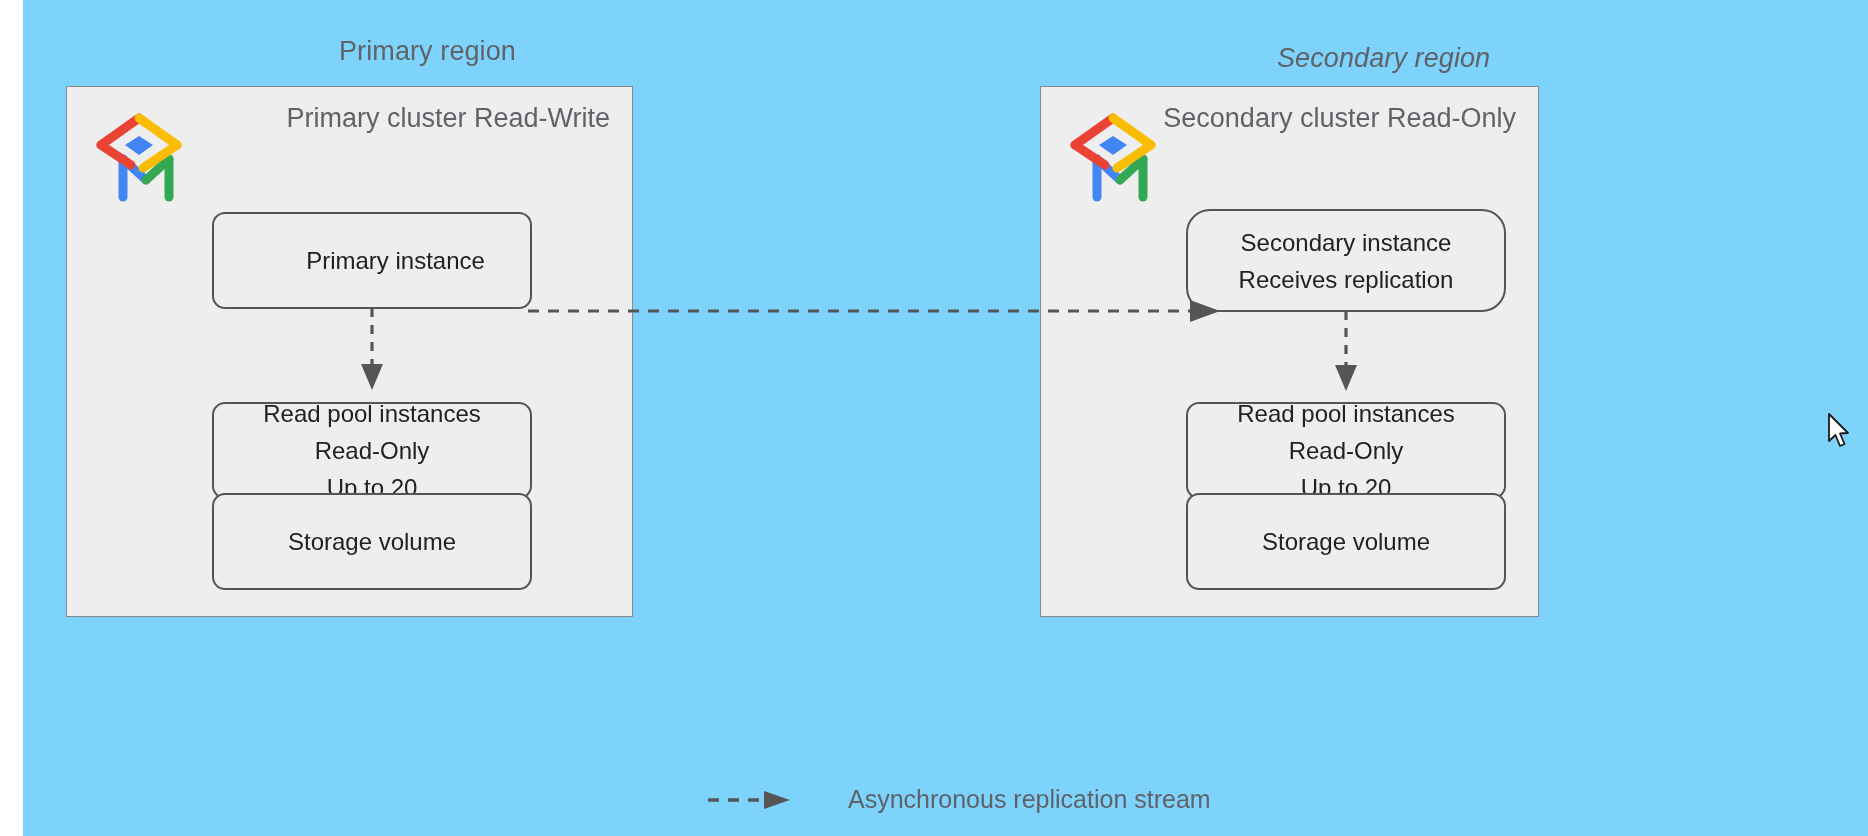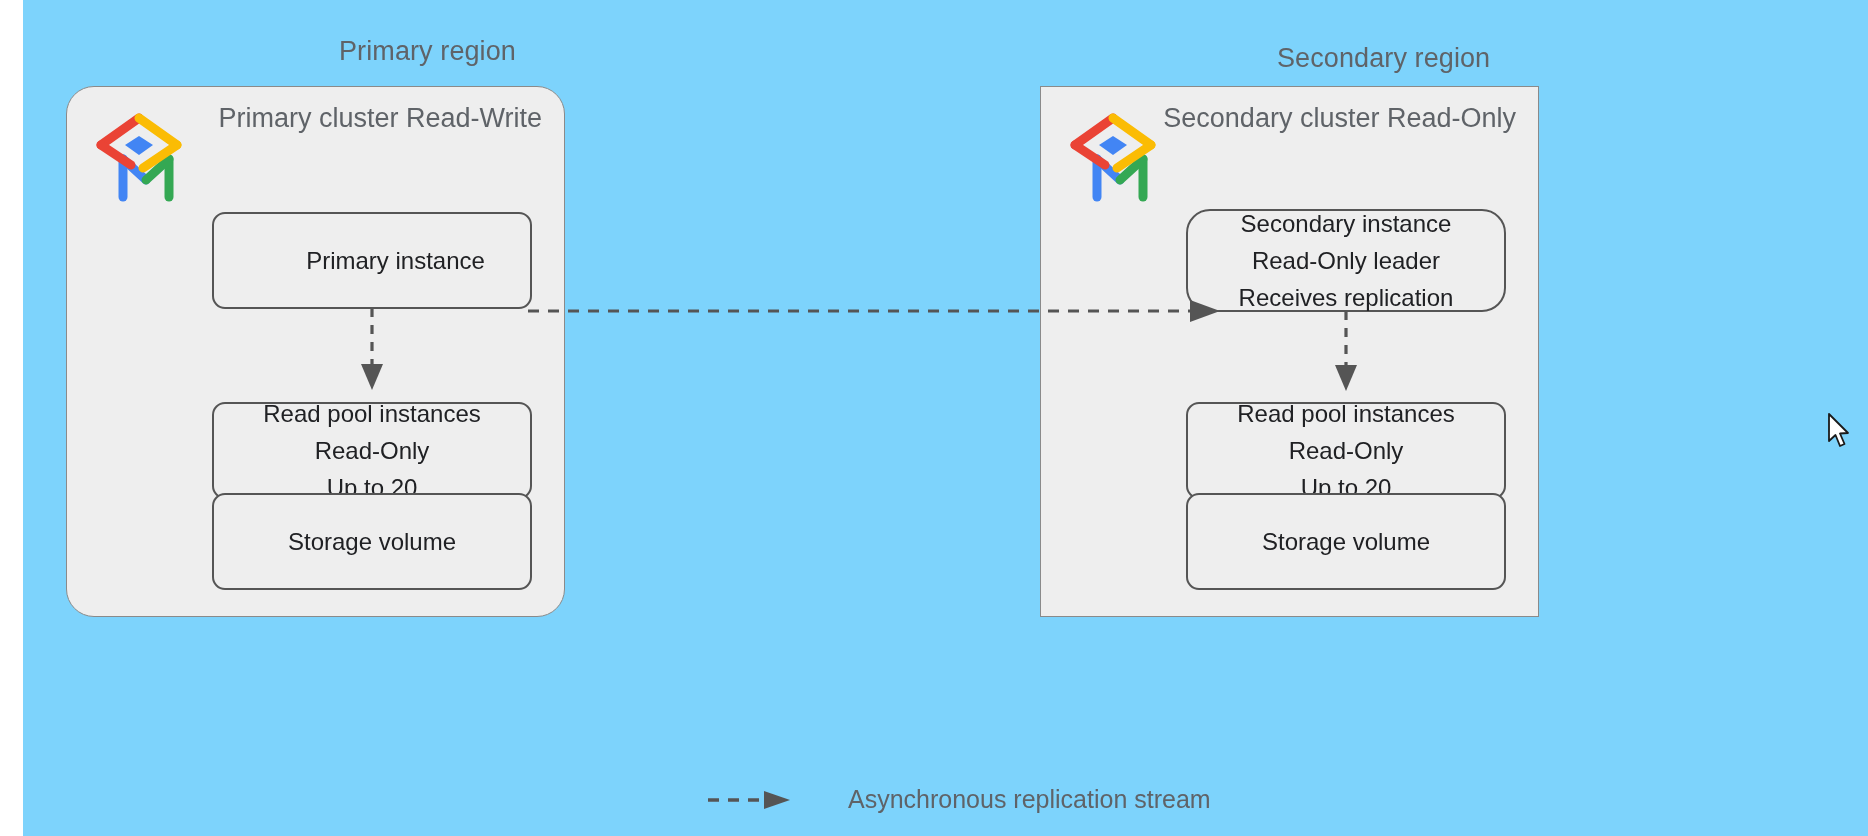--- a/index.html
+++ b/index.html
@@ -91,23 +91,23 @@
   
   .cursor { position: absolute; pointer-events: none; }
 </style>
 </head>
 <body>
 
 <div id="canvas">
 
   <div class="region-label" style="left:316px; top:36px;">Primary region</div>
 
-  <div class="region-label" style="left:1254px; top:43px;">Secondary region</div>
-
-  <div class="cluster" style="left:43px; top:86px; width:499px; height:531px;border-radius:28px;">
+  <div class="region-label" style="left:1254px; top:43px;font-style:italic;">Secondary region</div>
+
+  <div class="cluster" style="left:43px; top:86px; width:567px; height:531px;">
 
     <div class="cluster-title">
       <span class="line">Primary cluster</span>
       <span class="line">Read-Write</span>
     </div>
 
     <svg class="logo" style="left:26px; top:25px;" width="92" height="92" viewBox="0 0 92 92">
 
       <path d="M30 47 L30 85" stroke="#4285F4" stroke-width="9" stroke-linecap="round" fill="none"></path>
       <path d="M76 47 L76 85" stroke="#34A853" stroke-width="9" stroke-linecap="round" fill="none"></path>
@@ -159,21 +159,20 @@
       <path d="M53 68 L76 47" stroke="#34A853" stroke-width="9" stroke-linecap="round" stroke-linejoin="round" fill="none"></path>
       <path d="M8 33 L46 6" stroke="#EA4335" stroke-width="9" stroke-linecap="round" fill="none"></path>
       <path d="M8 33 L38 53" stroke="#EA4335" stroke-width="9" stroke-linecap="round" fill="none"></path>
       <path d="M46 6 L84 33" stroke="#FBBC04" stroke-width="9" stroke-linecap="round" fill="none"></path>
       <path d="M84 33 L50 56" stroke="#FBBC04" stroke-width="9" stroke-linecap="round" fill="none"></path>
       <path d="M46 24 L60 33 L46 43 L32 33 Z" fill="#4285F4"></path>
     </svg>
 
     <div class="node" style="left:145px; top:122px; width:320px; height:103px;border-radius:24px;">
       <span class="line">Secondary instance</span>
-      <span class="line">Read-Only leader</span>
       <span class="line">Receives replication</span>
     </div>
 
     <svg class="connector" style="left:290px; top:224px;" width="30" height="94" viewBox="0 0 30 94">
       <path d="M15 0 L15 56" stroke="#555555" stroke-width="3.2" stroke-dasharray="9 8" fill="none"></path>
       <path d="M4 54 L26 54 L15 80 Z" fill="#555555"></path>
     </svg>
 
     <div class="node" style="left:145px; top:315px; width:320px; height:97px;">
       <span class="line">Read pool instances</span>

